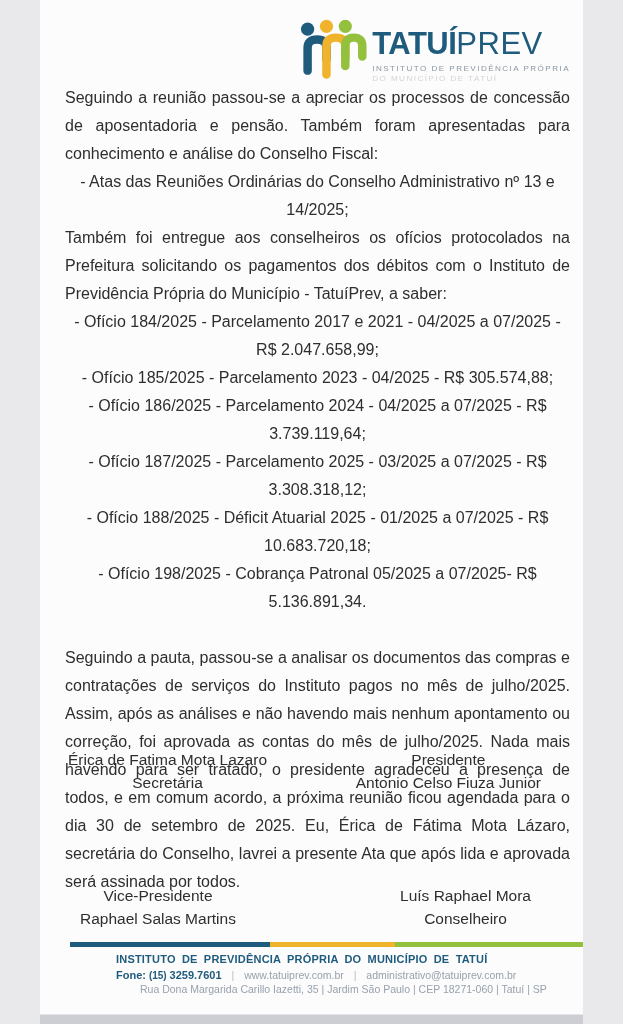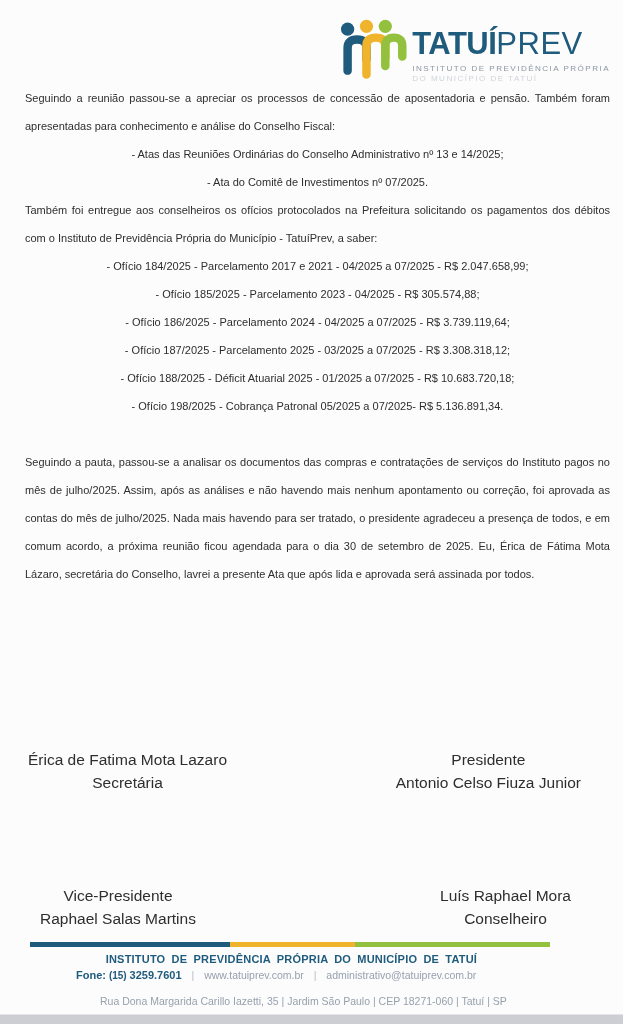--- a/index.html
+++ b/index.html
@@ -1,57 +1,57 @@
 <!DOCTYPE html>
 <html><head>
 <meta charset="utf-8">
 <style>
   html,body{margin:0;padding:0;background:#e9e9ec;}
   .page{
     position:relative;
-    width:623px;height:1024px;
+    width:543px;height:1024px;
     background:#fcfcfc;
     font-family:"Liberation Sans", sans-serif;
     color:#2e2e2e;
     overflow:hidden;
     margin:0 auto;
   }
   
   .logo{position:absolute;top:14px;right:13px;display:flex;align-items:flex-start;}
   .logo-people{width:66px;height:64px;margin-right:5px;margin-top:2px;}
   .logo-textblock{display:flex;flex-direction:column;}
   .brand{font-size:31px;line-height:32px;letter-spacing:-0.5px;color:#1e5b7d;margin-top:14px;white-space:nowrap;}
   .brand-bold{font-weight:bold;}
   .brand-light{font-weight:normal;letter-spacing:0.5px;}
   .tagline1{font-size:8.1px;letter-spacing:1.45px;color:#8d97a3;margin-top:4px;white-space:nowrap;}
   .tagline2{font-size:8.1px;letter-spacing:1.45px;color:#8d97a3;opacity:0.4;margin-top:1px;white-space:nowrap;
             height:7px;overflow:hidden;}
   
-  .content{position:absolute;top:84px;left:25px;right:13px;font-size:11px;line-height:28px;}
+  .content{position:absolute;top:84px;left:25px;right:13px;font-size:16px;line-height:28px;}
   .para{text-align:justify;margin:0;}
   .doclist{margin:0;padding:0;list-style:none;text-align:center;}
   .doclist li{margin:0;}
   .gap-top{margin-top:28px;}
   
   .sig-row{position:absolute;left:0;right:0;display:flex;justify-content:space-between;}
   .sig-row-1{top:748px;padding:0 42px 0 28px;}
   .sig-row-2{top:884px;padding:0 52px 0 40px;}
   .sig{text-align:center;font-size:15.5px;line-height:23px;}
   
   .footer-bar{position:absolute;top:942px;left:30px;width:520px;height:5px;display:flex;}
   .bar-blue{width:38.5%;background:#1e5b7d;}
   .bar-yellow{width:24%;background:#f0b42c;}
   .bar-green{width:37.5%;background:#93c13e;}
   .footer-text{position:absolute;top:953px;left:76px;}
-  .footer-title{font-size:11px;font-weight:bold;color:#1e5b7d;letter-spacing:0.2px;word-spacing:3px;white-space:nowrap;text-align:center;}
+  .footer-title{font-size:11px;font-weight:bold;color:#1e5b7d;letter-spacing:0.2px;word-spacing:3px;white-space:nowrap;}
   .footer-line2{font-size:10.5px;color:#97a1ad;margin-top:4px;white-space:nowrap;}
   .f-strong{color:#1e5b7d;font-weight:bold;font-size:11px;}
   .f-small{font-size:10px;color:#1e5b7d;font-weight:bold;}
   .sep{color:#b6bdc6;padding:0 7px;}
-  .footer-line3{font-size:10.5px;color:#97a1ad;margin-top:14px;white-space:nowrap;padding-left:24px;}
+  .footer-line3{font-size:10.5px;color:#97a1ad;margin-top:2px;white-space:nowrap;padding-left:24px;}
   
   .bottom-strip{position:absolute;bottom:0;left:0;right:0;height:9px;background:#cdced3;border-top:1px solid #e4e4e9;}
 </style>
 </head>
 <body>
 
 <div class="page">
 
   <header class="logo">
     <svg class="logo-people" viewBox="0 0 70 66" aria-hidden="true">
@@ -71,21 +71,20 @@
       </div>
       <div class="tagline1">INSTITUTO DE PREVIDÊNCIA PRÓPRIA</div>
       <div class="tagline2">DO MUNICÍPIO DE TATUÍ</div>
     </div>
   </header>
 
   <main class="content">
     <p class="para">Seguindo a reunião passou-se a apreciar os processos de concessão de aposentadoria e pensão. Também foram apresentadas para conhecimento e análise do Conselho Fiscal:</p>
     <ul class="doclist">
       <li>- Atas das Reuniões Ordinárias do Conselho Administrativo nº 13 e 14/2025;</li>
-      <li>- Ata do Comitê de Investimentos nº 07/2025.</li>
     </ul>
     <p class="para">Também foi entregue aos conselheiros os ofícios protocolados na Prefeitura solicitando os pagamentos dos débitos com o Instituto de Previdência Própria do Município - TatuíPrev, a saber:</p>
     <ul class="doclist">
       <li>- Ofício 184/2025 - Parcelamento 2017 e 2021 - 04/2025 a 07/2025 - R$ 2.047.658,99;</li>
       <li>- Ofício 185/2025 - Parcelamento 2023 - 04/2025 - R$ 305.574,88;</li>
       <li>- Ofício 186/2025 - Parcelamento 2024 - 04/2025 a 07/2025 - R$ 3.739.119,64;</li>
       <li>- Ofício 187/2025 - Parcelamento 2025 - 03/2025 a 07/2025 - R$ 3.308.318,12;</li>
       <li>- Ofício 188/2025 - Déficit Atuarial 2025 - 01/2025 a 07/2025 - R$ 10.683.720,18;</li>
       <li>- Ofício 198/2025 - Cobrança Patronal 05/2025 a 07/2025- R$ 5.136.891,34.</li>
     </ul>

